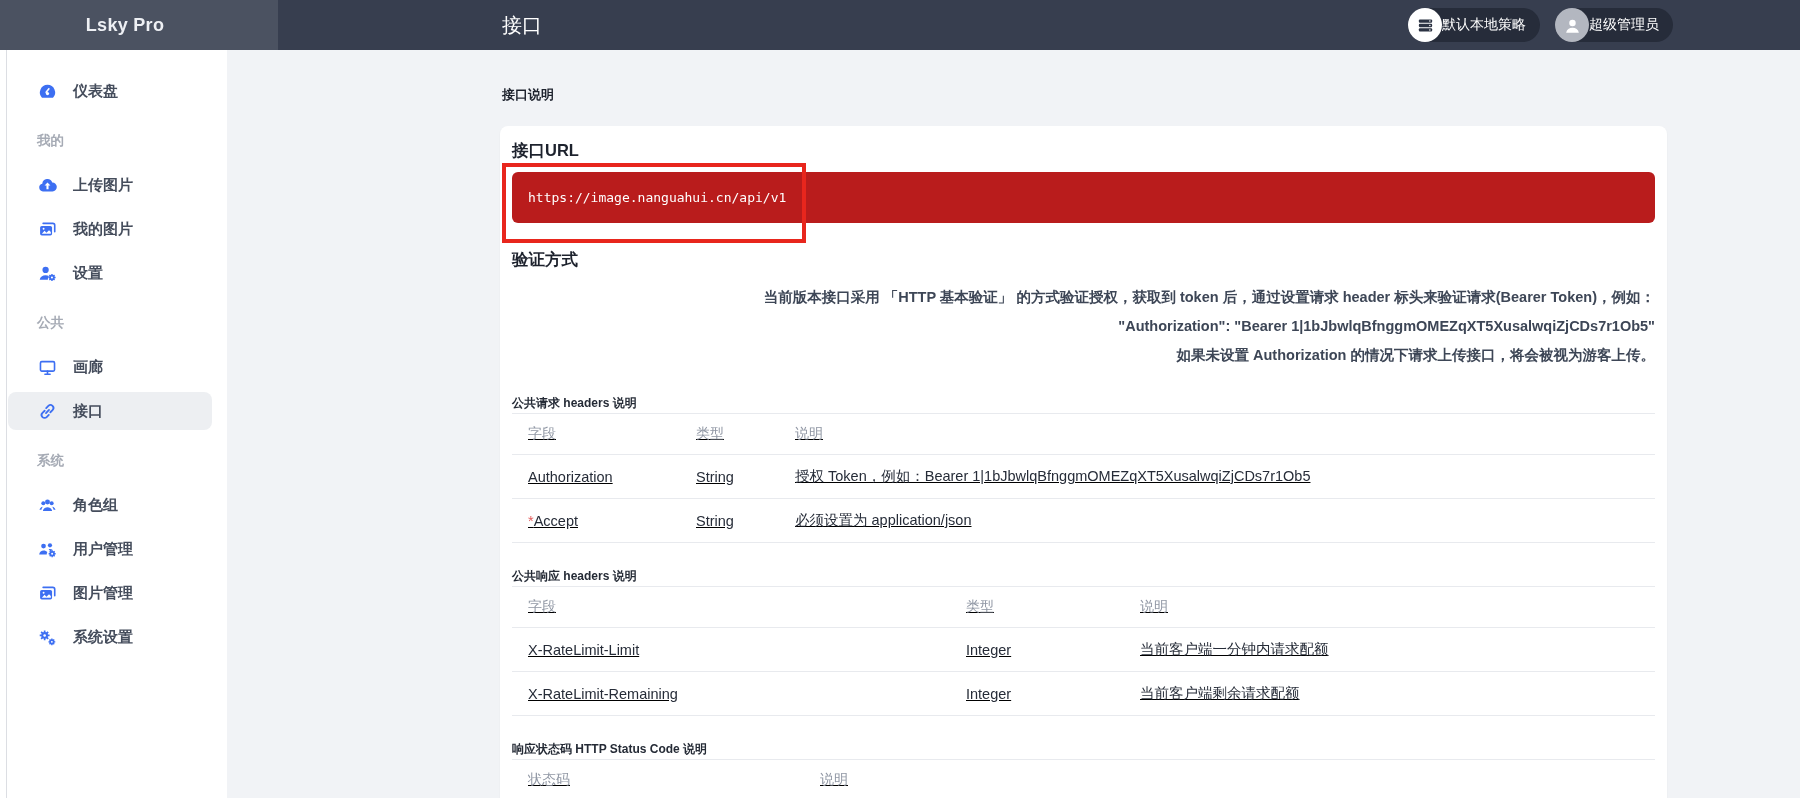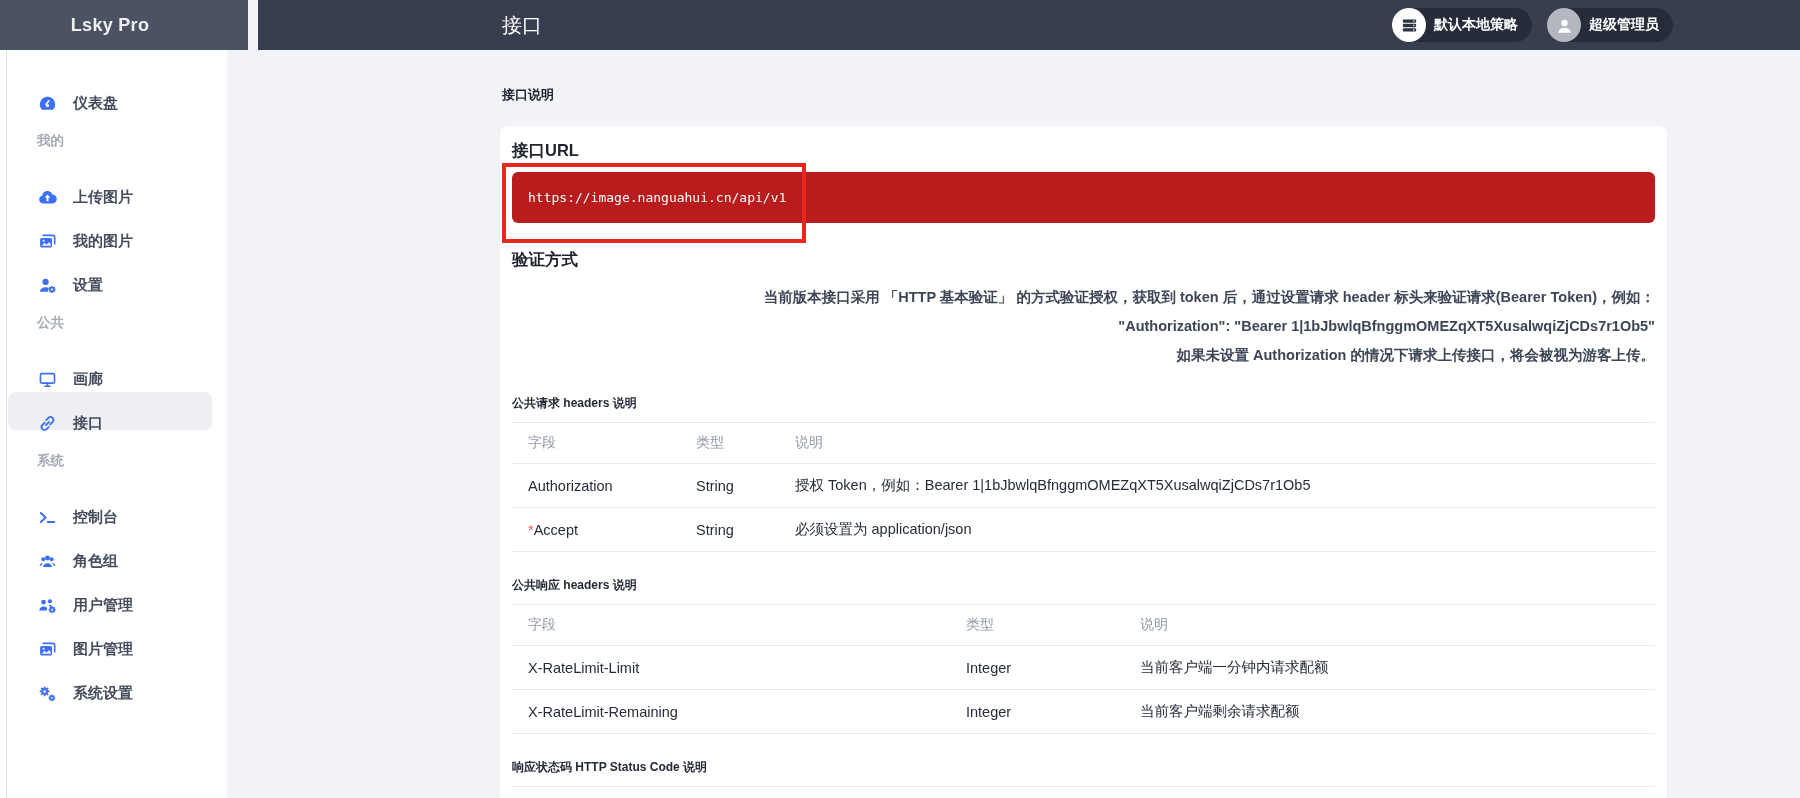--- a/index.html
+++ b/index.html
@@ -6,21 +6,21 @@
   html,body { width:1800px; height:798px; overflow:hidden; }
   body {
     position:relative;
     font-family:"Liberation Sans", sans-serif;
     background:#f1f3f6;
     -webkit-font-smoothing:antialiased;
   }
 
   
   .brand-bar {
-    position:absolute; left:0; top:0; width:248px; height:50px;
+    position:absolute; left:0; top:0; width:278px; height:50px;
     background:#4b5261; z-index:5;
     display:flex; align-items:center; justify-content:center;
   }
   .brand-title { color:#eef0f4; font-size:18px; font-weight:600; letter-spacing:.3px; padding-right:28px; }
   .top-bar {
     position:absolute; left:258px; right:0; top:0; height:50px;
     background:#373e4f; z-index:4;
     display:flex; align-items:center;
   }
   .page-header-title {
@@ -32,39 +32,39 @@
   .pill {
     height:34px; border-radius:17px; background:#262c3a;
     display:flex; align-items:center; padding-right:14px; cursor:pointer;
   }
   .pill-circle {
     width:34px; height:34px; border-radius:50%;
     display:flex; align-items:center; justify-content:center; flex:0 0 auto;
   }
   .pill-circle.white { background:#ffffff; }
   .pill-circle.gray  { background:#b3b7c0; }
-  .pill-label { color:#ffffff; font-size:14px; font-weight:700; margin-left:8px; white-space:nowrap; }
+  .pill-label { color:#ffffff; font-size:14px; font-weight:400; white-space:nowrap; }
   .pill-circle svg { width:19px; height:19px; }
 
   
   .sidebar {
     position:absolute; left:0; top:50px; width:227px; bottom:0;
     background:#ffffff; z-index:3;
   }
   .sidebar-scroll-line {
     position:absolute; left:6px; top:0; bottom:0; width:1px; background:#dcdee3;
   }
   .side-nav { padding-top:19px; }
   .side-section-label {
     height:44px; margin-top:6px; padding-left:37px;
     display:flex; align-items:center;
     color:#a6abb5; font-size:13.5px; font-weight:600;
   }
   .side-item {
-    position:relative; height:44px; display:flex; align-items:flex-end;
+    position:relative; height:44px; display:flex; align-items:center;
     padding-left:37px; cursor:pointer;
   }
   .side-item .hl {
     position:absolute; left:8px; right:15px; top:3px; bottom:3px;
     border-radius:8px; background:transparent; z-index:0;
   }
   .side-item.active .hl { background:#edeff2; }
   .side-item .ic { position:relative; z-index:1; width:20px; height:20px; margin-right:16px; display:flex; align-items:center; justify-content:center; }
   .side-item .ic svg { width:19px; height:19px; }
   .side-item .lbl { position:relative; z-index:1; color:#454d5c; font-size:15px; font-weight:600; }
@@ -85,21 +85,21 @@
   .code-block {
     margin-top:12px; height:51px; background:#b91c1c; border-radius:6px;
     display:flex; align-items:center; padding-left:16px;
   }
   .code-block code { font-family:"DejaVu Sans Mono", monospace; font-size:13px; color:#ffffff; }
   .auth-h { margin-top:26px; }
   .auth-paras { margin-top:14px; padding-left:16px;text-align:right; }
   .auth-paras p { font-size:14.5px; line-height:29px; color:#3d4656; font-weight:600; }
 
   .sec-heading { margin-top:23px; font-size:12px; font-weight:600; color:#252b36; line-height:20px; }
-  table.doc-table { width:100%; border-collapse:collapse; margin-top:9px; table-layout:fixed; }
+  table.doc-table { width:100%; border-collapse:collapse; table-layout:fixed;text-decoration:underline; }
   table.doc-table th {
     text-align:left; font-weight:500; color:#9097a4; font-size:14px;
     padding:11px 16px; border-top:1px solid #e8eaee; border-bottom:1px solid #e8eaee;
   }
   table.doc-table td {
     font-size:14.5px; color:#262c38; font-weight:500;
     padding:12px 16px; border-bottom:1px solid #e8eaee;
     white-space:nowrap; overflow:hidden;
   }
   .table-0 th:nth-child(1){ width:168px; } .table-0 th:nth-child(2){ width:99px; }
@@ -223,30 +223,20 @@
             <path d="M7 9.2l-2.3 2.3a3.1 3.1 0 0 0 4.4 4.4l2.3-2.3"></path>
             <path d="M13 10.8l2.3-2.3a3.1 3.1 0 0 0-4.4-4.4L8.6 6.4"></path>
           </svg>
         </span>
         <span class="lbl">接口</span>
       </div>
       <div class="side-section-label">系统</div>
       <div class="side-item">
         <span class="hl"></span>
         <span class="ic">
-          <svg viewBox="0 0 20 20" fill="none" stroke="#3d6ff2" stroke-width="2.1" stroke-linecap="round" stroke-linejoin="round">
-            <path d="M3 5.2l5 4.8-5 4.8"></path>
-            <path d="M10.4 14.8H17"></path>
-          </svg>
-        </span>
-        <span class="lbl">控制台</span>
-      </div>
-      <div class="side-item">
-        <span class="hl"></span>
-        <span class="ic">
           <svg viewBox="0 0 20 20" fill="#3d6ff2">
             <circle cx="5.6" cy="7.6" r="2.1"></circle>
             <circle cx="14.4" cy="7.6" r="2.1"></circle>
             <circle cx="10" cy="6.4" r="2.6"></circle>
             <path d="M5.2 15.9c.3-2.6 2.3-4.1 4.8-4.1s4.5 1.5 4.8 4.1z"></path>
             <path d="M1.6 14.6c.3-2 1.8-3.2 3.4-3.4-.7.9-1.2 2.1-1.4 3.4z"></path>
             <path d="M18.4 14.6h-2c-.2-1.3-.7-2.5-1.4-3.4 1.6.2 3.1 1.4 3.4 3.4z"></path>
           </svg>
         </span>
         <span class="lbl">角色组</span>

